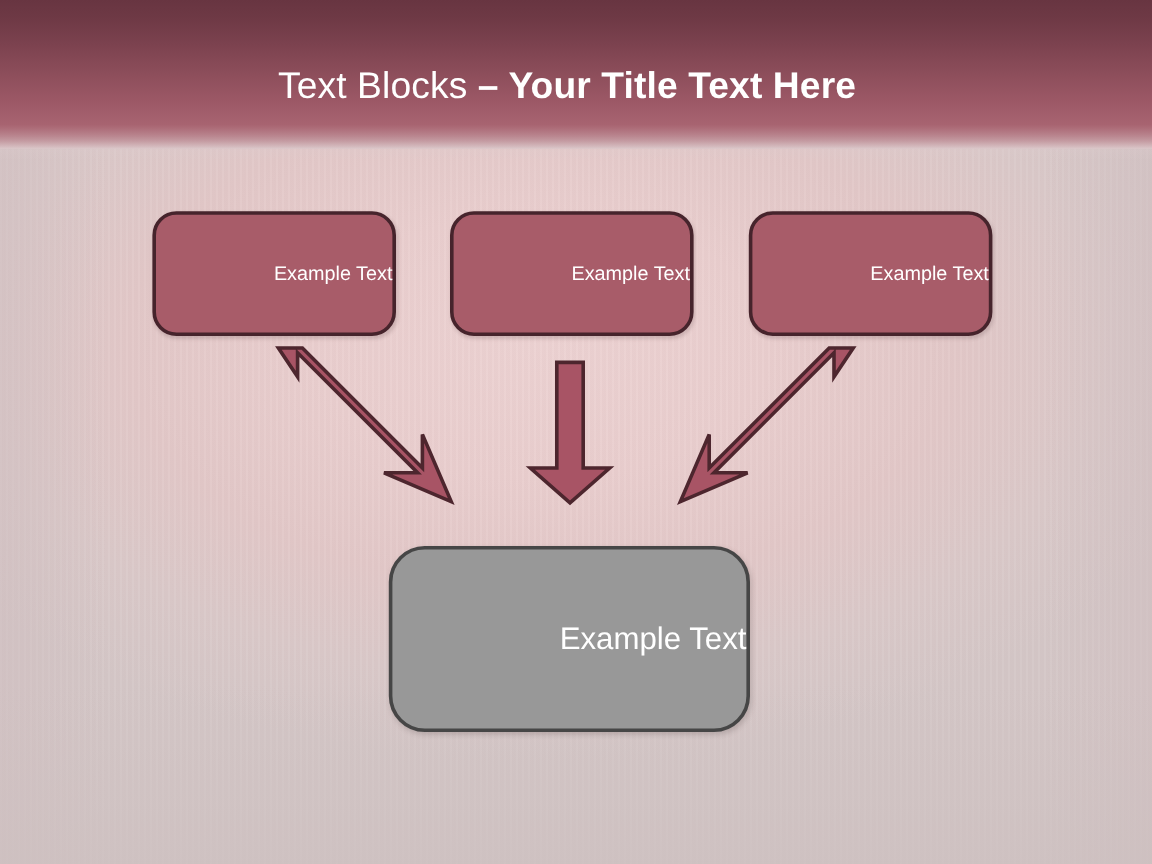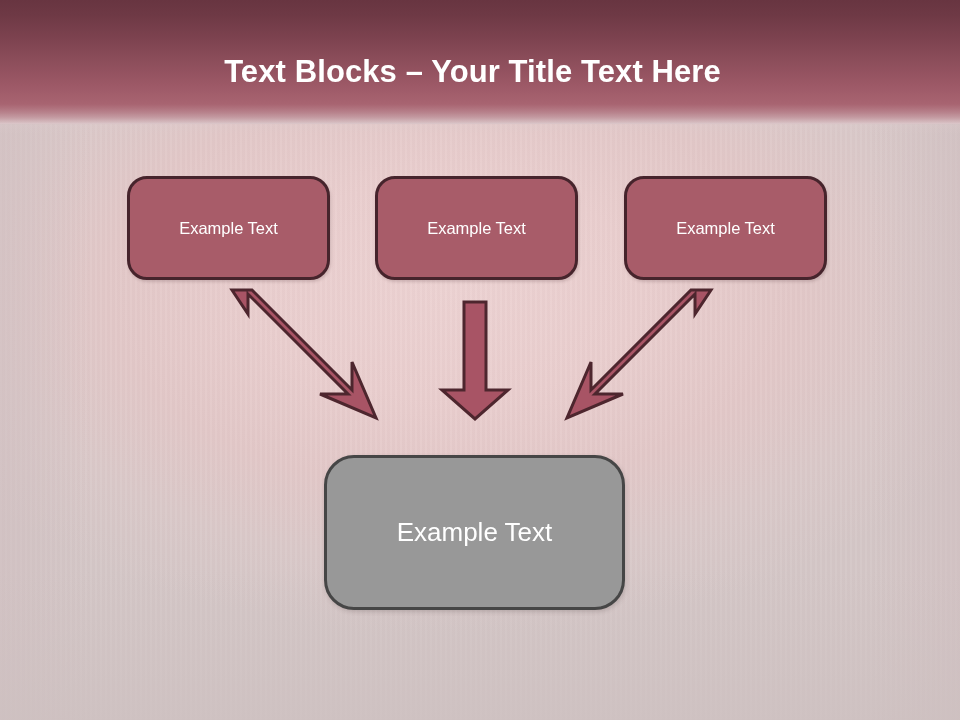--- a/index.html
+++ b/index.html
@@ -89,31 +89,31 @@
     left: 0;
     top: 52px;
     width: 945px;
     text-align: center;
     color: #ffffff;
     font-size: 31px;
     line-height: 40px;
     letter-spacing: 0.1px;
     white-space: nowrap;
   }
-  .header-title .t-bold { font-weight: bold; }
+  .header-title .t-bold { font-weight: normal; }
   .header-title .t-dash { font-weight: bold; }
   .header-title .t-light { font-weight: bold; }
 
   
   .box {
     position: absolute;
     box-sizing: border-box;
     display: flex;
     align-items: center;
-    justify-content: center;
+    justify-content: flex-end;
     color: #ffffff;
   }
   .box-small {
     width: 203px;
     height: 104px;
     top: 176px;
     background: #a85c69;
     border: 3px solid #46242c;
     border-radius: 20px;
     font-size: 16.5px;

